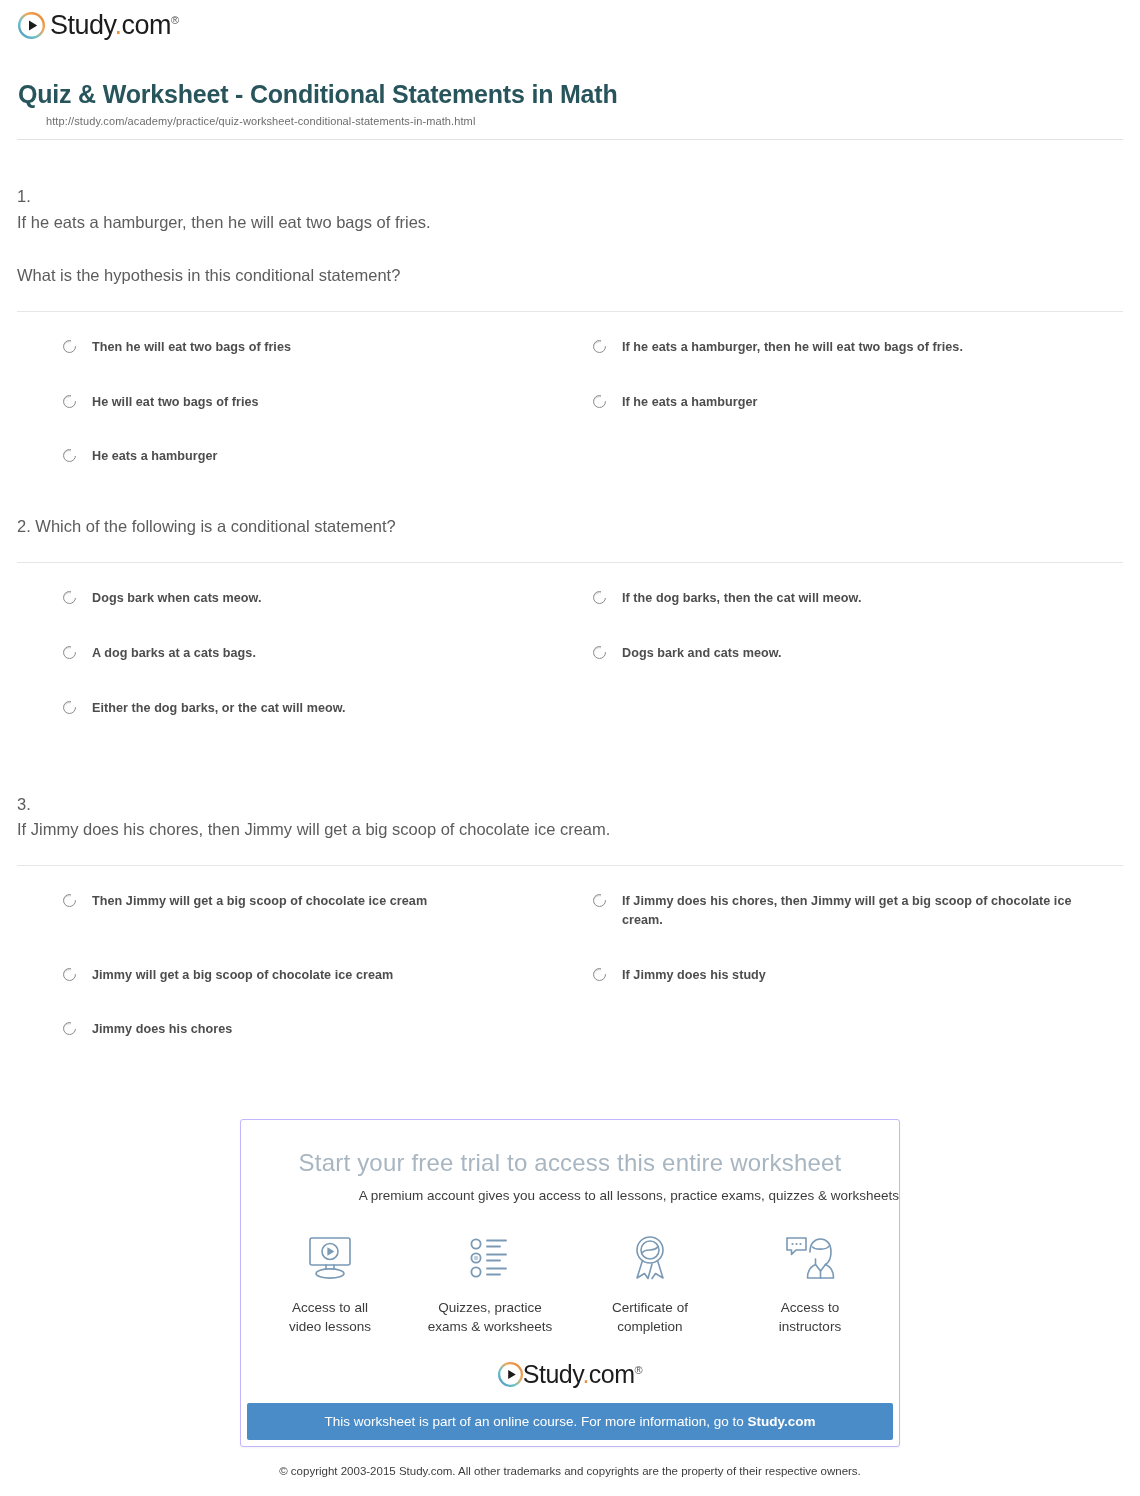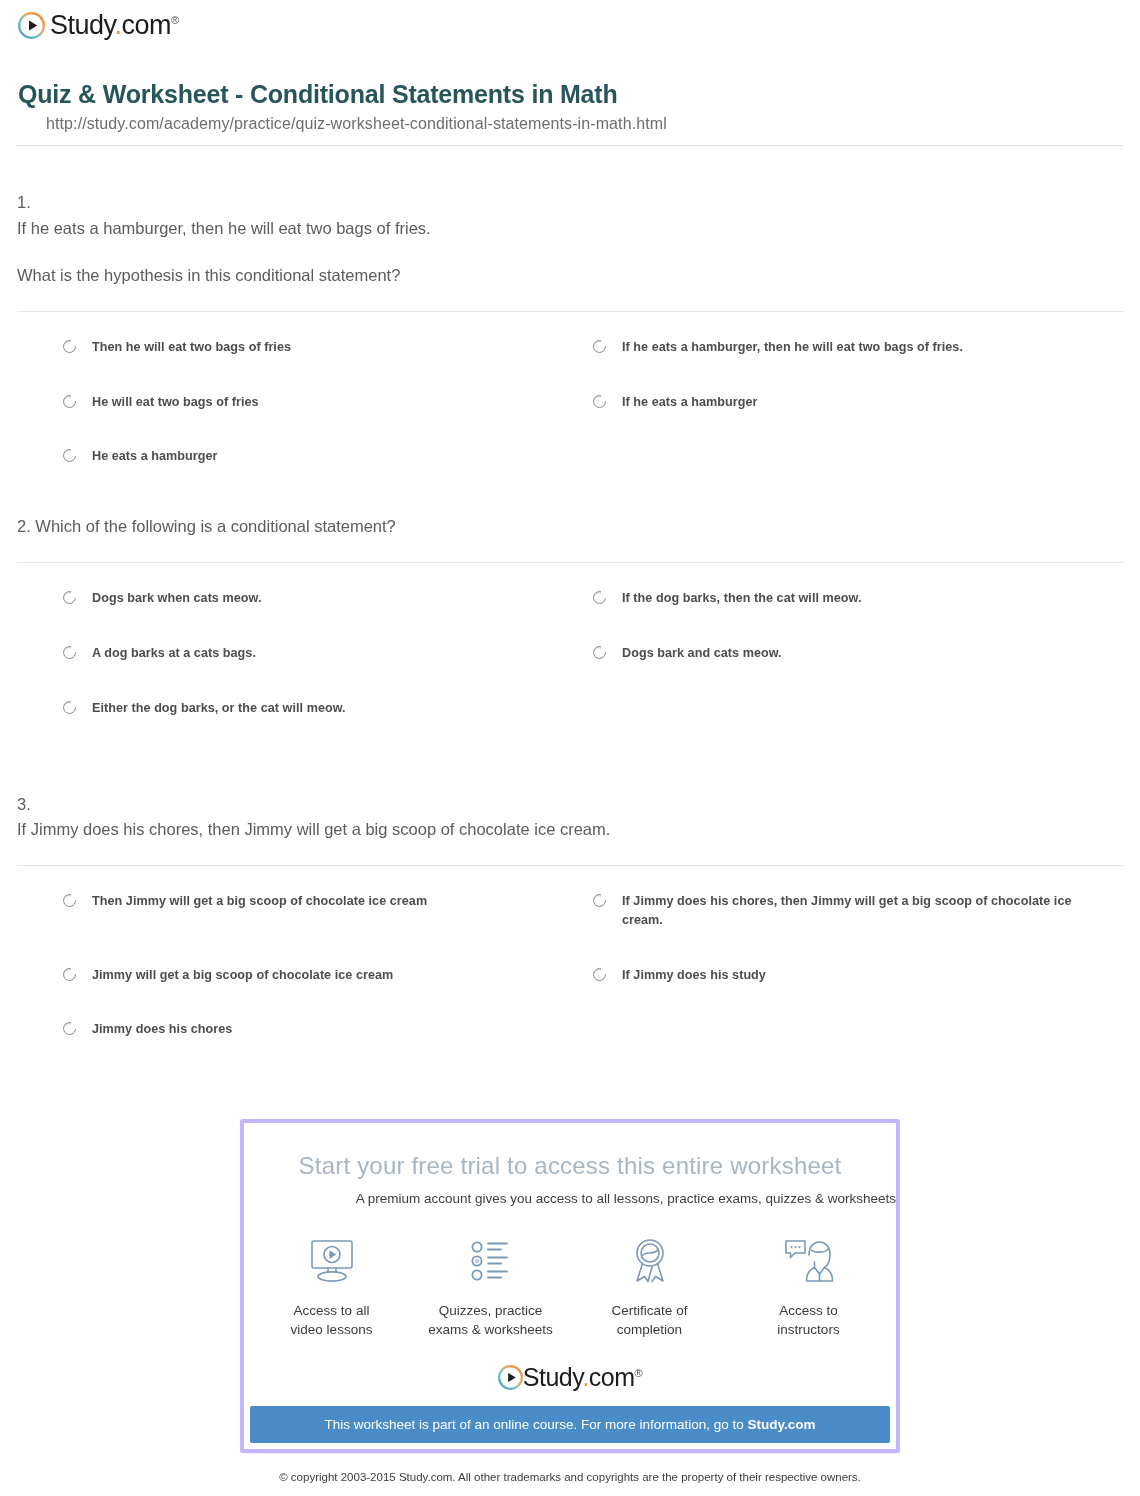--- a/index.html
+++ b/index.html
@@ -53,21 +53,21 @@
     padding: 32px 18px 0 18px;
   }
   .page-title {
     font-size: 25px;
     font-weight: bold;
     color: #28555c;
     margin: 0 0 6px 0;
     letter-spacing: -0.2px;
   }
   .page-url {
-    font-size: 16px;
+    font-size: 11px;
     color: #6d6d6d;
     margin: 0;
     letter-spacing: 0.1px;
     padding-left: 28px;
   }
   .rule {
     height: 1px;
     background: #e2e2e2;
     margin: 12px 17px 0 17px;
   }
@@ -80,21 +80,21 @@
   .q-prompt {
     font-size: 16.5px;
     color: #5c5c5c;
     line-height: 1.55;
     font-weight: 400;
   }
   .q-prompt .q-num-line { display: block; }
   .q-prompt .q-stmt { display: block; }
   .q-prompt .q-sub {
     display: block;
-    margin-top: 22px;
+    margin-top: 28px;
   }
   .q-head-inline { display: block; }
 
   .q-divider {
     height: 1px;
     background: #e6e6e6;
     margin: 22px 0 0 0;
   }
 
   .options {
@@ -142,21 +142,21 @@
   }
 
   
   .promo-wrap {
     display: flex;
     justify-content: center;
     margin-top: 44px;
   }
   .promo-card {
     width: 660px;
-    border: 4px solid #c4b5fd;
+    border: 1px solid #c4b5fd;
     border-radius: 3px;
     background: #ffffff;
     box-shadow: 0 1px 2px rgba(0,0,0,0.05);
     padding: 24px 0 0 0;
     box-sizing: border-box;
   }
   .promo-title {
     text-align: center;
     font-size: 24px;
     color: #a8b6c2;

